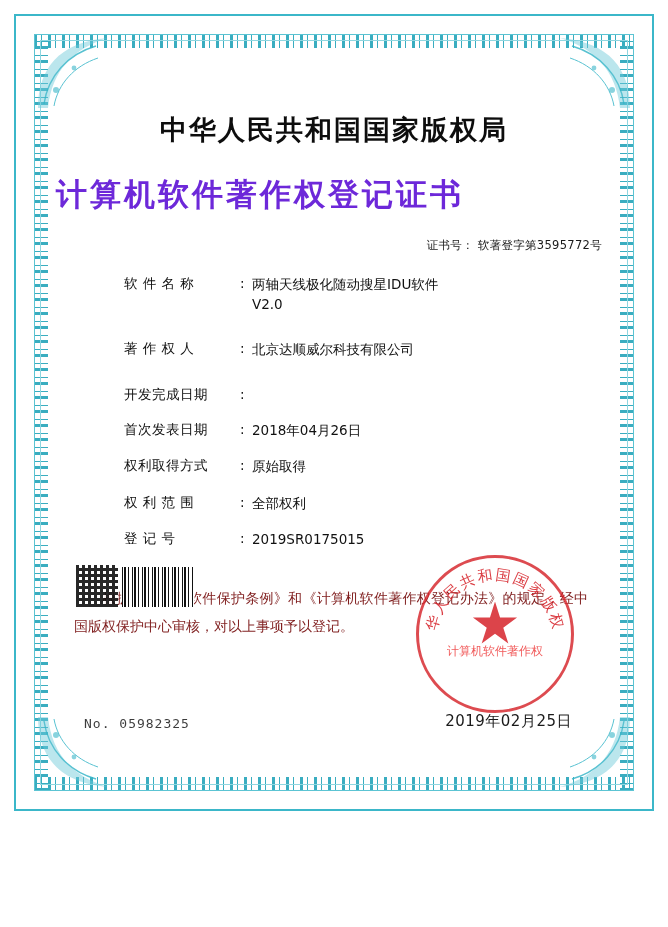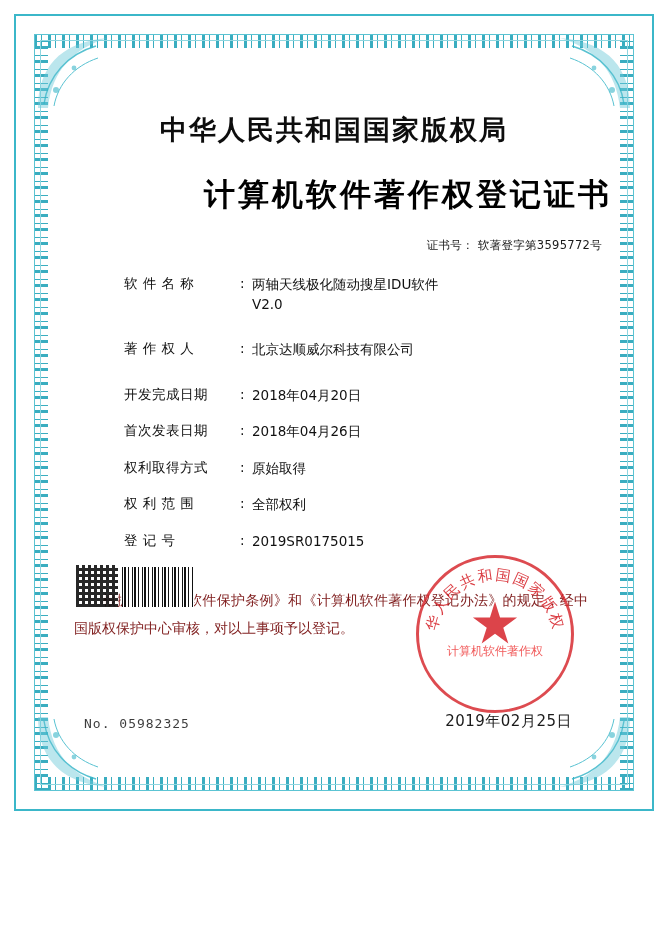--- a/index.html
+++ b/index.html
@@ -91,24 +91,24 @@
   .title-main {
     text-align: center;
     font-size: 27px;
     letter-spacing: 2px;
     color: #0d0d0d;
     font-weight: bold;
     margin-top: 56px;
     font-family: "DejaVu Serif", "Liberation Serif", serif;
   }
   .title-sub {
-    text-align: right;
+    text-align: left;
     font-size: 31px;
     letter-spacing: 3px;
-    color: #000000;
+    color: #6d28d9;
     font-weight: bold;
     margin-top: 26px;
     font-family: Liberation Mono, monospace;
   }
 
   .cert-no {
     text-align: right;
     font-size: 11.5px;
     color: #1a1a1a;
     margin-top: 22px;
@@ -323,21 +323,20 @@
 
       <div class="field-row gap-big">
         <div class="field-label">著 作 权 人</div>
         <div class="field-colon">:</div>
         <div class="field-value">北京达顺威尔科技有限公司</div>
       </div>
 
       <div class="field-row">
         <div class="field-label">开发完成日期</div>
         <div class="field-colon">:</div>
-        <div class="field-value">2018年04月20日</div>
       </div>
 
       <div class="field-row">
         <div class="field-label">首次发表日期</div>
         <div class="field-colon">:</div>
         <div class="field-value">2018年04月26日</div>
       </div>
 
       <div class="field-row">
         <div class="field-label">权利取得方式</div>

